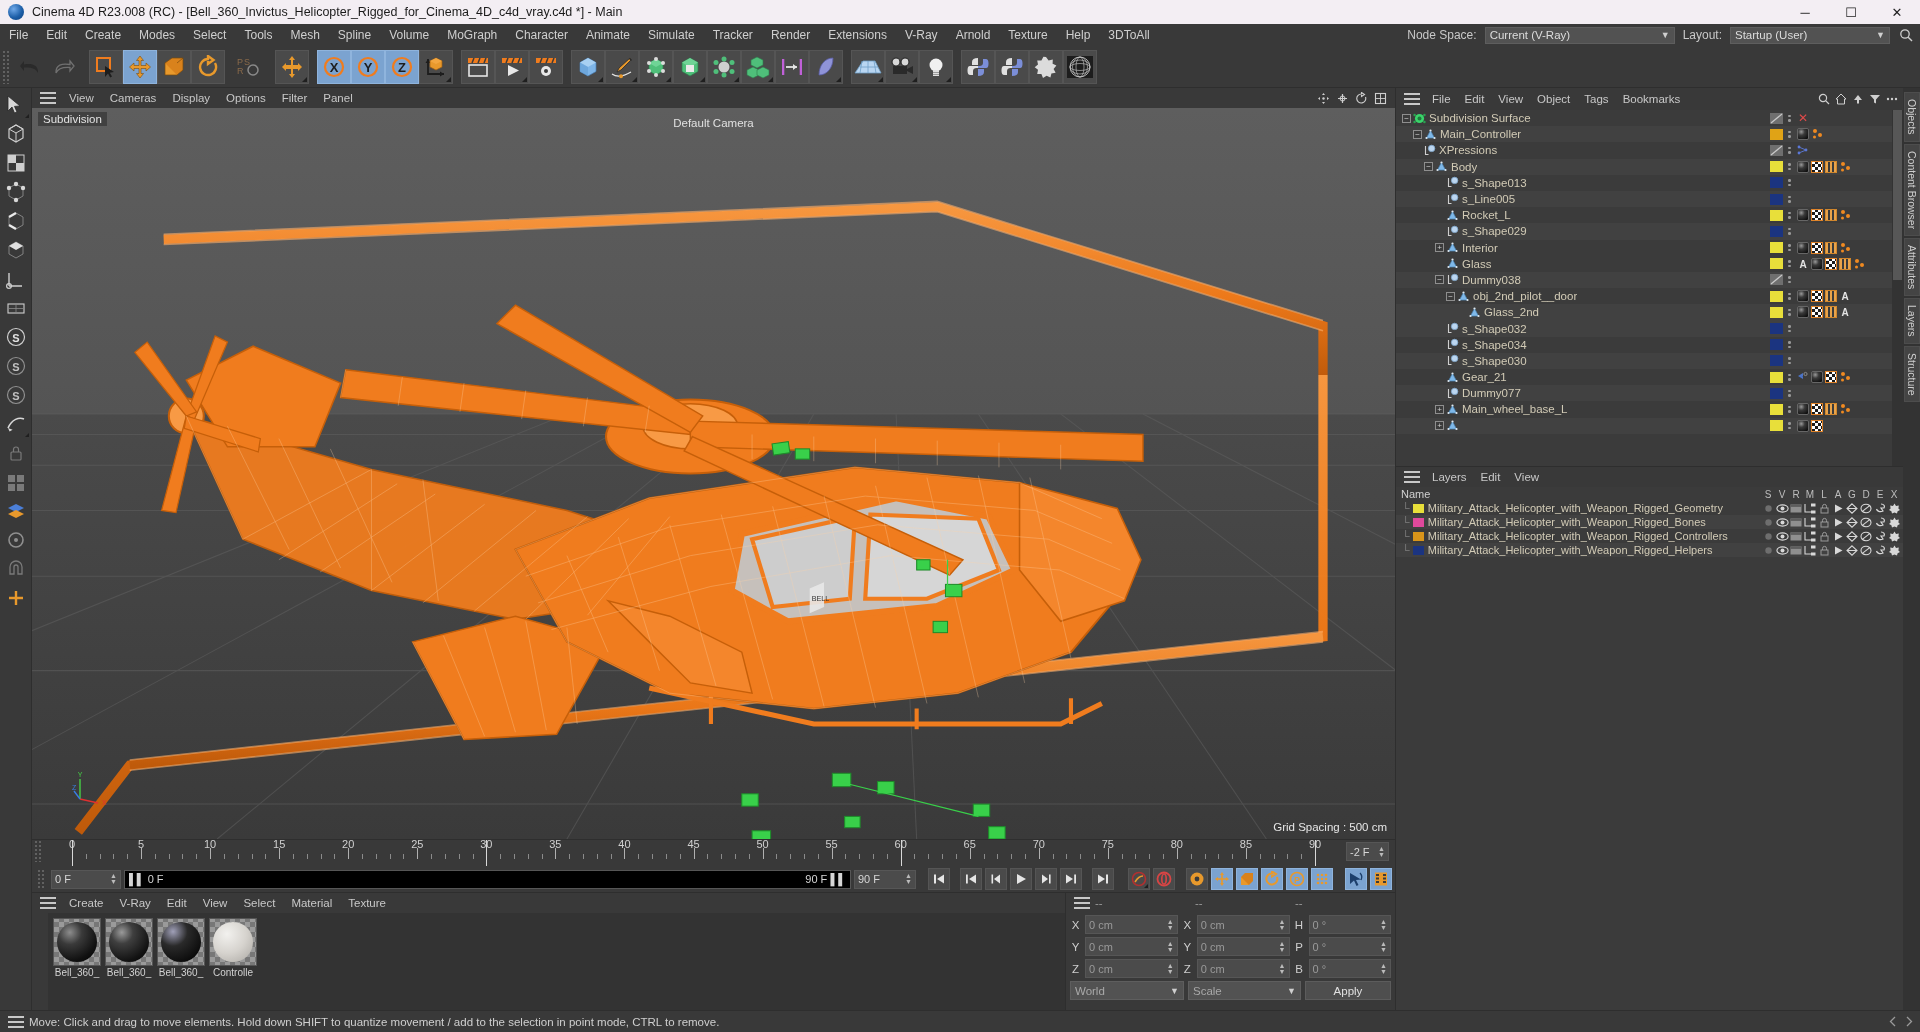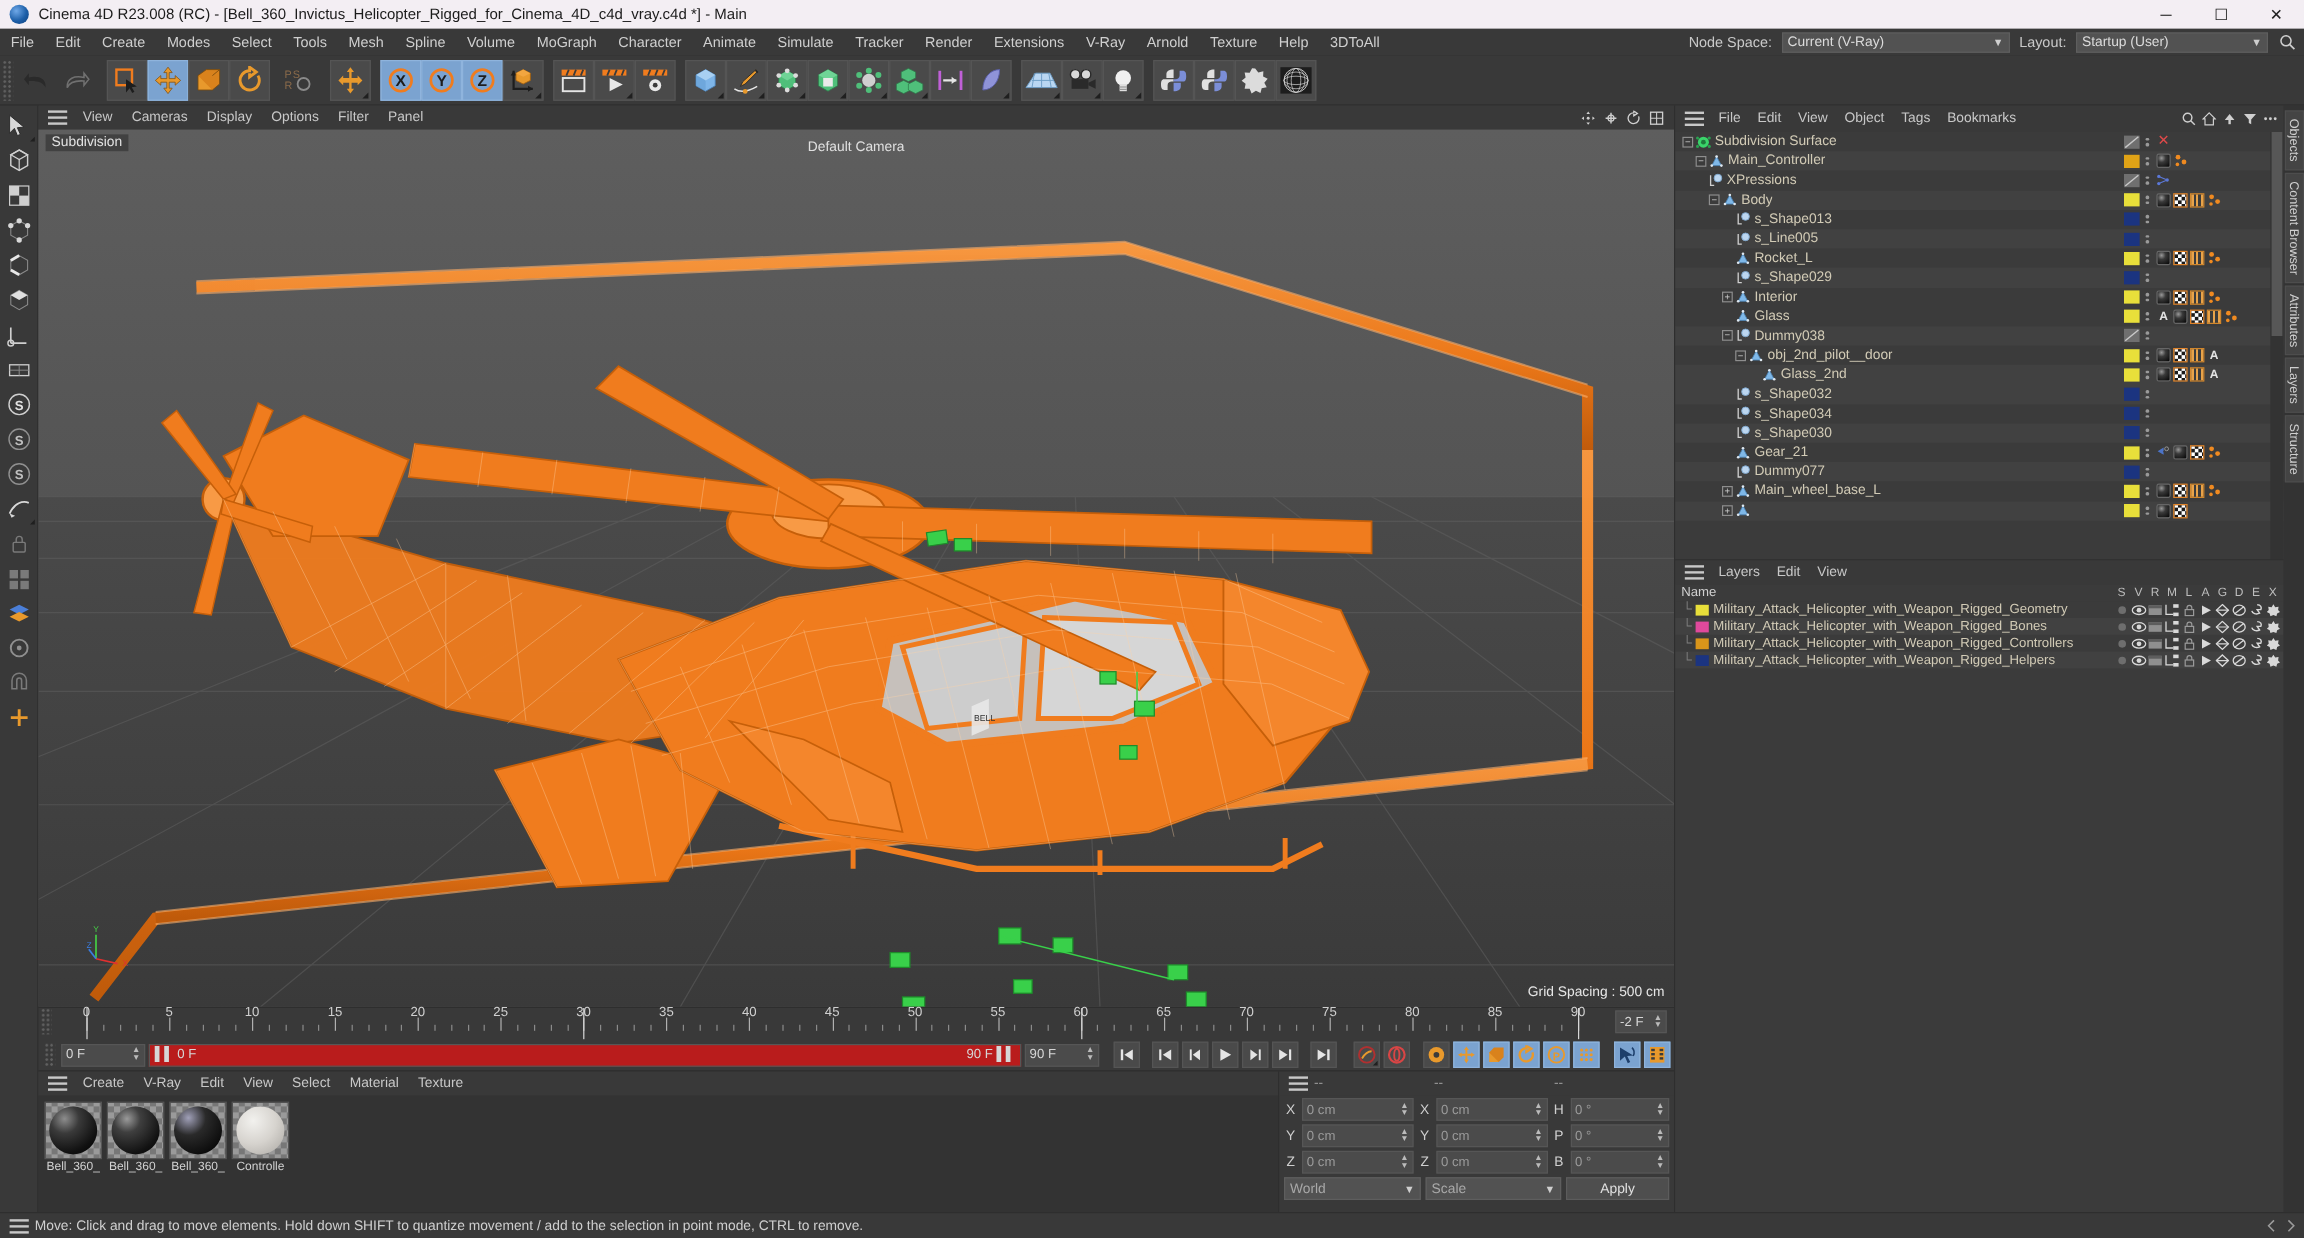--- a/index.html
+++ b/index.html
@@ -74,37 +74,37 @@
   .ruler { height:26px; position:relative; display:flex; align-items:flex-start; }
   .ruler .ticks { position:absolute; left:40px; right:80px; top:0; height:26px; }
   .ruler .tk { position:absolute; top:14px; width:1px; height:5px; background:#8b8b8b; }
   .ruler .tkM { position:absolute; top:8px; width:1px; height:11px; background:#b0b0b0; }
   .ruler .lbl { position:absolute; top:-2px; font-size:11px; color:#d0d0d0; transform:translateX(-50%); }
   .ruler .play-head { position:absolute; top:0; width:1px; height:26px; background:#d8d8d8; }
   .trow { height:26px; display:flex; align-items:center; gap:3px; padding:0 3px; }
   .numfield { background:#4b4b4b; border:1px solid #565656; height:19px; display:flex; align-items:center;
     padding:0 3px; font-size:11px; color:#d6d6d6; position:relative; }
   .numfield .spin { margin-left:auto; font-size:7px; line-height:6px; color:#bbb; padding-left:6px; text-align:center;}
-  .rangebar { flex:1 1 auto; height:19px; background:#b91c1c; border:1px solid #565656; display:flex;
+  .rangebar { flex:1 1 auto; height:19px; background:#000000; border:1px solid #565656; display:flex;
     align-items:center; justify-content:space-between; padding:0 4px; font-size:11px; color:#d6d6d6; }
   .tb2 { width:22px; height:22px; display:flex; align-items:center; justify-content:center;
     background:#4a4a4a; border:1px solid #555; flex:0 0 22px; position:relative;}
   .tb2.on { background:#7ba3d0; border-color:#8fb4dd; }
   .tb2.corner::after { content:""; position:absolute; right:1px; bottom:1px; width:0;height:0;
     border-left:4px solid transparent; border-bottom:4px solid #1f1f1f; }
 
   
   .bottom { height:118px; display:flex; flex:0 0 118px; border-top:1px solid #2e2e2e; background:#393939; }
   .matpanel { flex:1 1 auto; display:flex; flex-direction:column; min-width:0; }
   .panel-menu { height:20px; display:flex; align-items:center; font-size:11.5px; background:#393939; flex:0 0 20px;}
   .panel-menu .mi { padding:0 8px; line-height:20px; }
   .hamb { width:16px; height:12px; margin:0 5px 0 8px; display:flex; flex-direction:column;
     justify-content:space-between; flex:0 0 16px;}
   .hamb i { display:block; height:2px; background:#c8c8c8; }
-  .matgrid { flex:1 1 auto; background:#333333; padding:5px; display:flex; gap:4px; align-items:flex-start; }
+  .matgrid { flex:1 1 auto; background:#333333; padding:5px; display:flex; gap:4px; align-items:flex-start;margin-left:16px; }
   .matcell { width:48px; }
   .matsphere { width:48px; height:48px; border:1px solid #555; background:
       repeating-conic-gradient(#777 0% 25%, #9a9a9a 0% 50%) 0/10px 10px; position:relative; overflow:hidden;}
   .matsphere .ball { position:absolute; inset:3px; border-radius:50%; }
   .matname { font-size:10px; color:#d2d2d2; text-align:center; margin-top:1px; overflow:hidden;
     white-space:nowrap; text-overflow:clip; }
   .coordpanel { width:330px; flex:0 0 330px; border-left:1px solid #2e2e2e; display:flex; flex-direction:column;}
   .coordhead { height:20px; display:flex; align-items:center; font-size:11.5px; color:#9b9b9b; }
   .coordhead span { flex:1 1 33%; }
   .coordgrid { flex:1 1 auto; padding:2px 4px 3px 4px; display:flex; flex-direction:column; gap:3px; }

